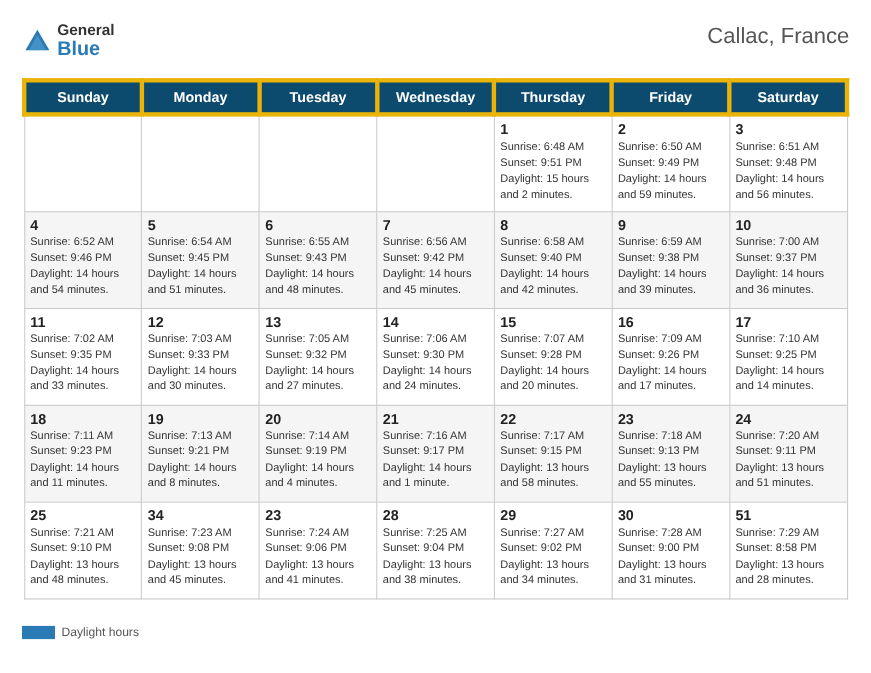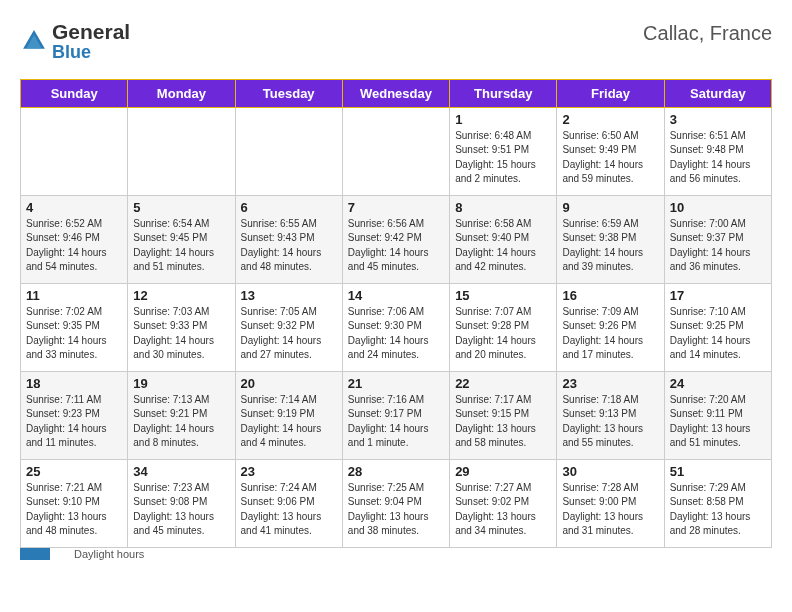--- a/index.html
+++ b/index.html
@@ -20,21 +20,21 @@
       display: flex;
       align-items: center;
       gap: 4px;
     }
     .logo-text {
       display: flex;
       flex-direction: column;
       line-height: 1.1;
     }
     .logo-general {
-      font-size: 21px;
+      font-size: 14px;
       font-weight: bold;
       color: #333;
     }
     .logo-blue {
       font-size: 18px;
       font-weight: bold;
       color: #2a7ab5;
     }
     .logo-icon {
       width: 28px;
@@ -53,27 +53,27 @@
       font-size: 20px;
       color: #555;
       margin-top: 2px;
     }
     table {
       width: 100%;
       border-collapse: collapse;
       table-layout: fixed;
     }
     thead tr th {
-      background: #6d28d9;
+      background: #0c4a6e;
       color: #fff;
       font-size: 13px;
       font-weight: bold;
       padding: 6px 4px;
       text-align: center;
-      border: 1px solid #eab308;
+      border: 4px solid #eab308;
     }
     tbody tr td {
       border: 1px solid #ccc;
       vertical-align: top;
       padding: 4px 5px;
       font-size: 10.5px;
       color: #222;
       height: 88px;
       background: #fff;
     }
@@ -326,16 +326,16 @@
         <td>
           <span class="day-number">51</span>
           <div class="day-info">
             Sunrise: 7:29 AM<br>Sunset: 8:58 PM<br>Daylight: 13 hours and 28 minutes.
           </div>
         </td>
       </tr>
     </tbody>
 </table>
 
-<div style="margin-top:0; font-size:11px; color:#555; display:flex; align-items:center; gap:24px;">
+<div style="margin-top:24px; font-size:11px; color:#555; display:flex; align-items:center; gap:6px;">
   <div style="width:30px;height:12px;background:#2a7ab5;"></div>
   <span>Daylight hours</span>
 </div>
 
 </body></html>

